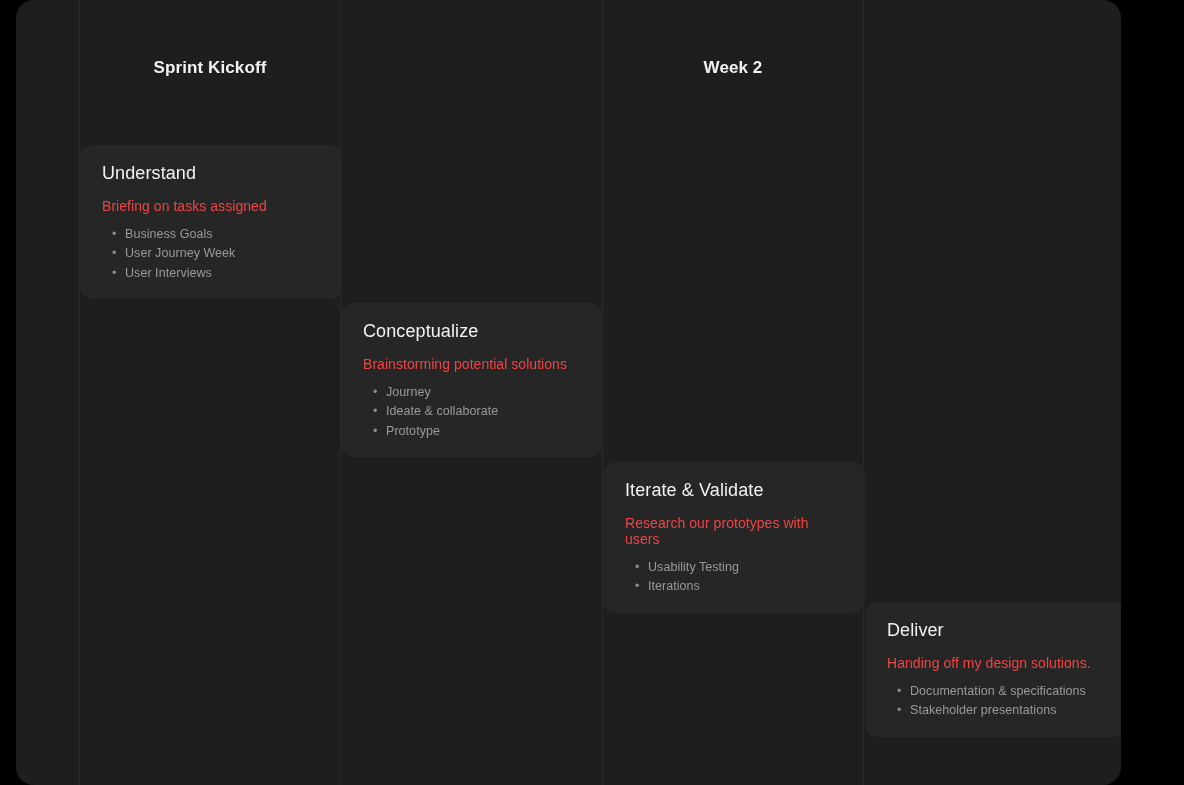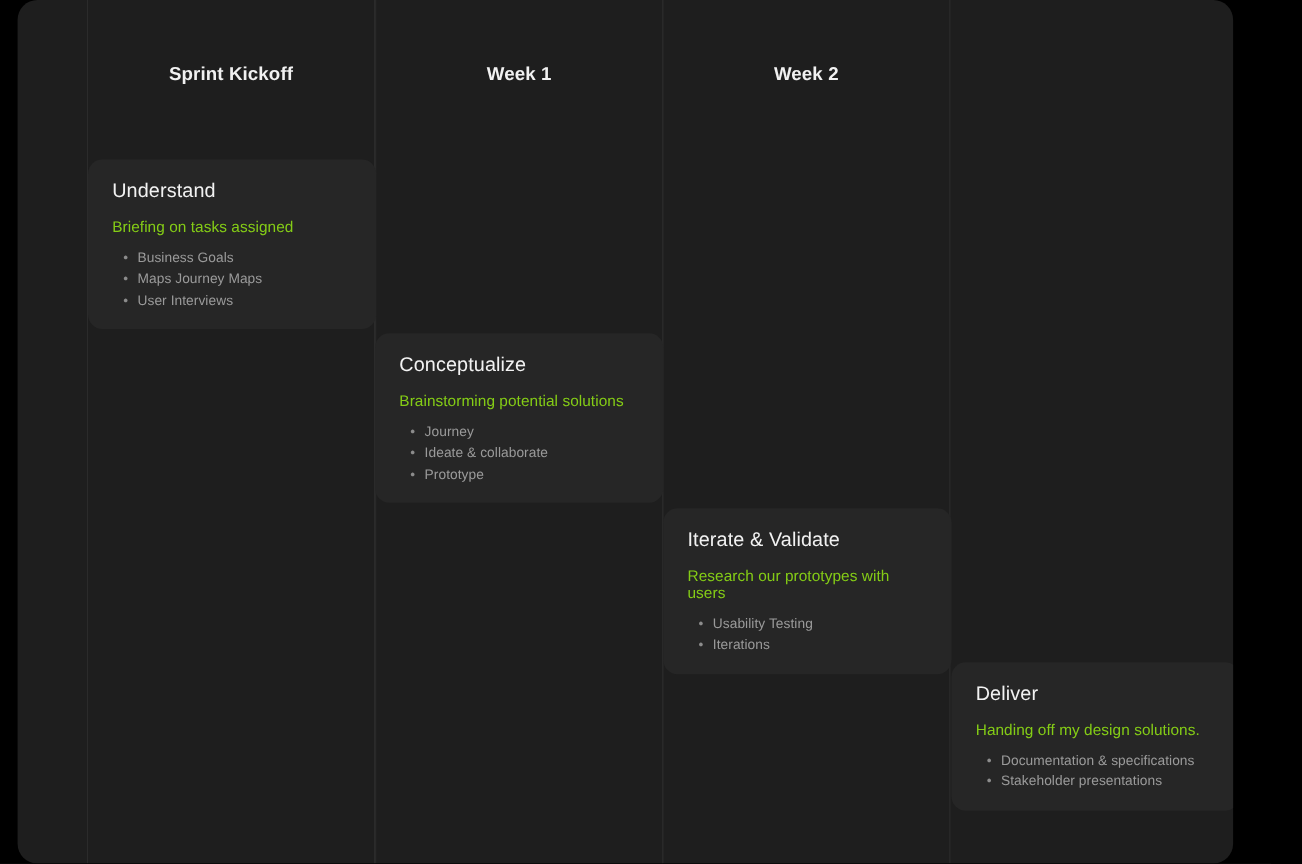--- a/index.html
+++ b/index.html
@@ -79,21 +79,21 @@
     font-size: 18px;
     font-weight: 400;
     color: #f2f2f2;
     letter-spacing: 0.1px;
     margin-bottom: 14px;
   }
 
   .card-desc {
     font-size: 14px;
     font-weight: 400;
-    color: #84cc16;
+    color: #ef4444;
     letter-spacing: 0.05px;
     margin-bottom: 11px;
   }
 
   .card-list {
     list-style: none;
     padding-left: 10px;
   }
 
   .card-list li {
@@ -118,44 +118,41 @@
 <body>
 
 <div class="board">
 
   <div class="columns">
 
     <div class="column col-0">
       <div class="column-title">Sprint Kickoff</div>
     </div>
 
-    <div class="column col-1">
-      <div class="column-title">Week 1</div>
-    </div>
 
     <div class="column col-2">
       <div class="column-title">Week 2</div>
     </div>
 
 
   </div>
 
   <div class="cards">
 
     <div class="card card-0">
       <div class="card-title">Understand</div>
       <div class="card-desc">Briefing on tasks assigned</div>
       <ul class="card-list">
         <li>
           <span class="bullet">•</span>
           <span>Business Goals</span>
         </li>
         <li>
           <span class="bullet">•</span>
-          <span>Maps Journey Maps</span>
+          <span>User Journey Week</span>
         </li>
         <li>
           <span class="bullet">•</span>
           <span>User Interviews</span>
         </li>
       </ul>
     </div>
 
     <div class="card card-1">
       <div class="card-title">Conceptualize</div>

